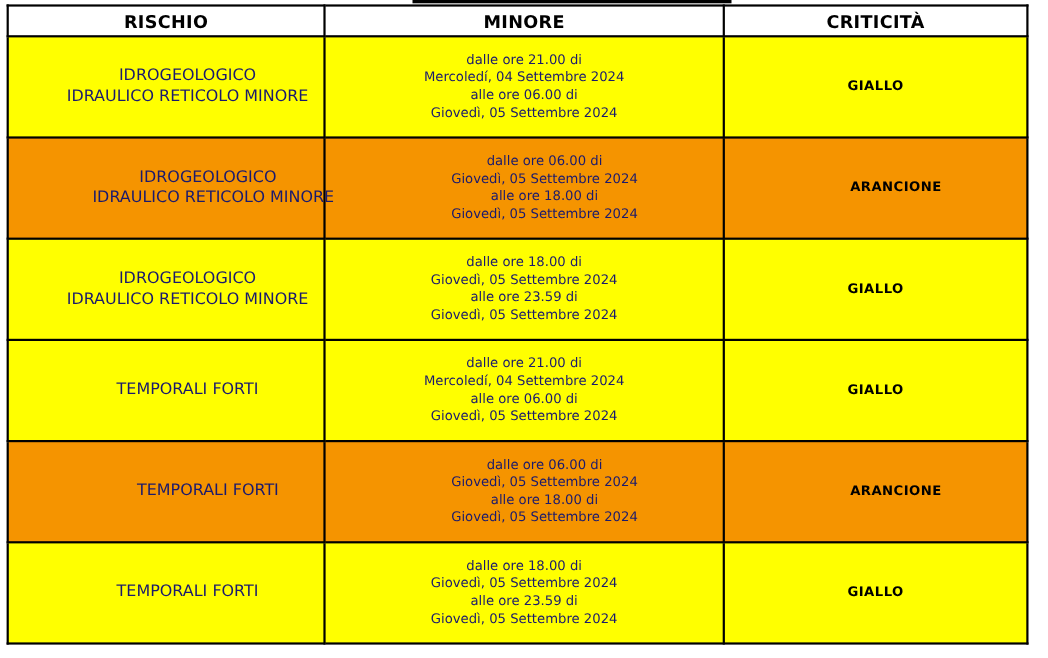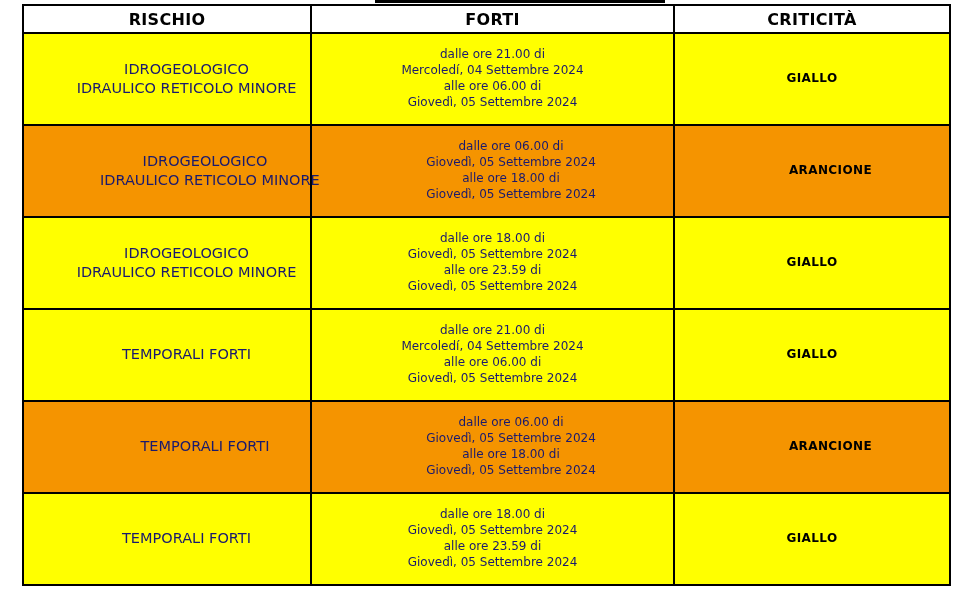--- a/index.html
+++ b/index.html
@@ -23,21 +23,21 @@
     position: absolute;
     top: 0px;
     left: 375px;
     width: 290px;
     height: 3px;
     background: #000000;
   }
   table.alert-table {
     position: absolute;
     top: 4px;
-    left: 22px;
+    left: 6px;
     width: 927px;
     border-collapse: collapse;
     table-layout: fixed;
   }
   table.alert-table th,
   table.alert-table td {
     border: 2px solid #000000;
     text-align: center;
     vertical-align: middle;
     padding: 0;
@@ -91,21 +91,21 @@
 
   <table class="alert-table">
     <colgroup>
       <col class="c-rischio">
       <col class="c-tempi">
       <col class="c-crit">
     </colgroup>
     <thead>
       <tr>
         <th>RISCHIO</th>
-        <th>FORTI</th>
+        <th>MINORE</th>
         <th>CRITICITÀ</th>
       </tr>
     </thead>
     <tbody>
 
       <tr class="row-giallo">
         <td class="cell-rischio">
           <span class="line">IDROGEOLOGICO</span>
           <span class="line">IDRAULICO RETICOLO MINORE</span>
         </td>

